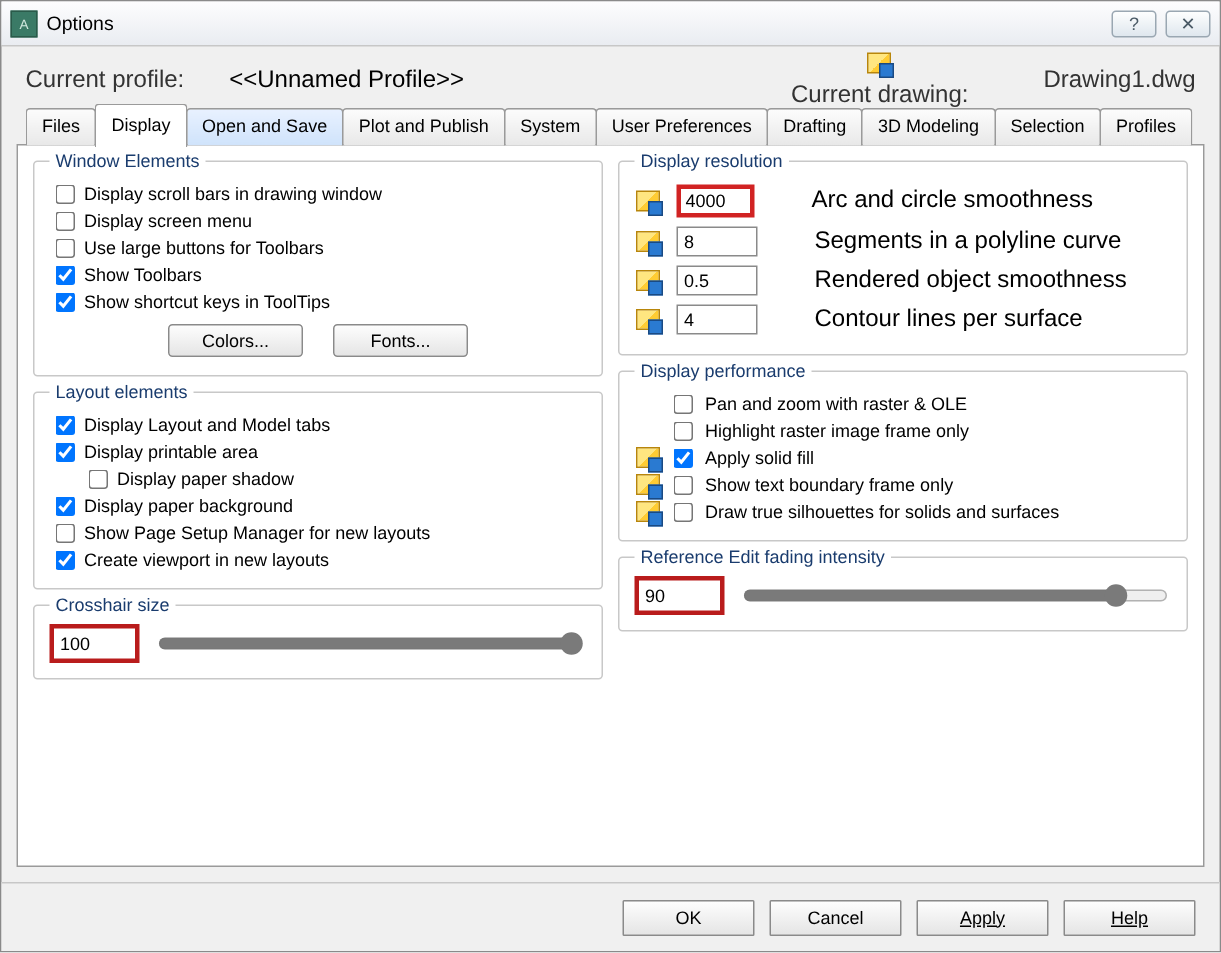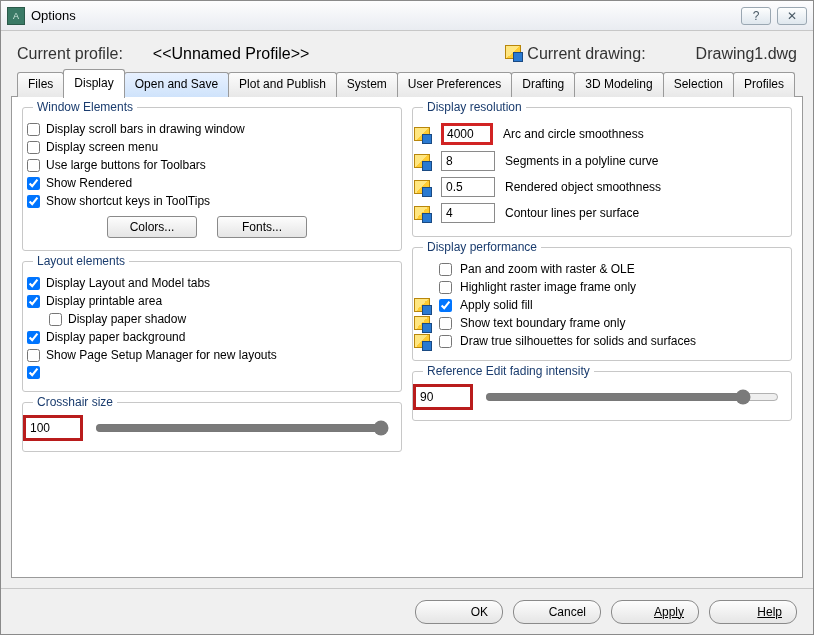--- a/index.html
+++ b/index.html
@@ -7,55 +7,55 @@
   .window { width: 814px; height: 635px; border: 1px solid #8a8a8a; background: #f0f0f0; position: relative; display: flex; flex-direction: column; }
   .titlebar { height: 30px; background: linear-gradient(to bottom, #fdfdfe, #e9ecf1); display: flex; align-items: center; padding: 0 6px; border-bottom: 1px solid #c7c7c7; }
   .titlebar .appicon { width: 18px; height: 18px; background: #3a7a66; border: 1px solid #2a5a4a; margin-right: 6px; display: flex; align-items: center; justify-content: center; color: #cfe8de; font-size: 9px; }
   .titlebar .title { flex: 1; font-size: 13px; }
   .winbtns { display: flex; gap: 6px; }
   .winbtn { width: 30px; height: 18px; border: 1px solid #9aa7b2; border-radius: 3px; background: linear-gradient(to bottom,#fdfefe,#dfe7ee); display:flex; align-items:center; justify-content:center; font-size:12px; color:#4a5a66; font-family: "Segoe UI Symbol", sans-serif;}
   .client { flex:1; padding: 8px 10px 10px 10px; display:flex; flex-direction:column; }
   .profile-row { display:flex; align-items:center; height: 22px; margin: 4px 6px 6px 6px; font-size: 16px; color:#333;}
   .profile-row .lbl { margin-right: 30px;}
   .profile-row .val { color:#000;}
-  .profile-row .drawlbl { margin-left: auto; margin-right: 50px; display:flex; align-items:flex-start; gap:6px;}
+  .profile-row .drawlbl { margin-left: auto; margin-right: 50px; display:flex; align-items:center; gap:6px;flex-direction:column;}
   .dwgicon { width:16px; height:14px; display:inline-block; position:relative;}
   .dwgicon::before{content:""; position:absolute; inset:0; background:linear-gradient(135deg,#ffe680 50%,#ffcc33 50%); border:1px solid #b8860b;}
   .dwgicon::after{content:""; position:absolute; right:-2px; bottom:-3px; width:8px; height:8px; background:#2a7ad1; border:1px solid #1a4a83;}
 
   .tabstrip { display:flex; align-items:flex-end; padding: 0 6px; position:relative; height:26px;}
   .tab { padding: 4px 10px 6px 10px; border:1px solid #9a9a9a; border-bottom:none; background:linear-gradient(to bottom,#fcfcfc,#e8e8e8); margin-right:-1px; border-radius:3px 3px 0 0; position:relative; cursor:pointer; font-size:12px;}
   .tab.active { background:#fff; z-index:2; padding-top:6px; padding-bottom:8px; top:1px;}
   .tab.hi { background:linear-gradient(to bottom,#e8f1ff,#cfe3fb);}
   .tabpage { flex:1; border:1px solid #9a9a9a; background:#fff; margin-top:-1px; display:flex; padding:10px; gap:10px; overflow:hidden;}
   .col { flex:1; display:flex; flex-direction:column; gap:10px; min-width:0;}
 
-  .group { border:1px solid #c8c8c8; border-radius:3px; position:relative; padding:12px 10px 10px 0; background:#fff;}
+  .group { border:1px solid #c8c8c8; border-radius:3px; position:relative; padding:12px 10px 10px 10px; background:#fff;}
   .group > .legend { position:absolute; top:-8px; left:10px; background:#fff; padding:0 4px; font-size:12px; color:#1a3c6e;}
   .chk-row { display:flex; align-items:center; gap:6px; padding:2px 0 2px 4px; font-size:12px;}
   .chk-row.indent { padding-left: 26px;}
   input[type=checkbox]{ width:13px; height:13px; margin:0;}
   .btnrow { display:flex; gap:20px; justify-content:center; padding:6px 0 2px 0;}
   button.std { min-width:90px; padding:3px 14px; border:1px solid #8a8a8a; background:linear-gradient(to bottom,#fdfdfd,#e5e5e5); border-radius:3px; font-size:12px; cursor:pointer;}
 
   .res-row { display:flex; align-items:center; gap:10px; padding:3px 0;}
   .res-row .icon { width:18px; display:flex; justify-content:center;}
   .res-row input.num { width:54px; padding:2px 4px; border:1px solid #8a8a8a; font-size:12px;}
   .res-row input.num.boxed { border:3px solid #d12323; padding:1px 3px; width:52px;}
-  .res-row .rlbl { flex:1; font-size:12px;}
+  .res-row .rlbl { flex:1; font-size:16px;margin-left:28px;}
 
   .perf-row { display:flex; align-items:center; gap:8px; padding:2px 0;}
   .perf-row .icol { width:18px; display:flex; justify-content:center;}
 
   .slider-row { display:flex; align-items:center; gap:10px;}
   .slider-row input.snum { width:60px; padding:3px 4px; border:3px solid #b91c1c; font-size:12px;}
   .slider-row input[type=range]{ flex:1; height:20px; accent-color:#7a7a7a;}
 
   .footer { height:46px; display:flex; align-items:center; justify-content:flex-end; gap:10px; padding: 0 16px; border-top:1px solid #c7c7c7; background:#f0f0f0;}
-  .footer button { min-width:88px; padding:4px 14px; border:1px solid #8a8a8a; background:linear-gradient(to bottom,#fdfdfd,#e5e5e5); border-radius:11px; font-size:12px; cursor:pointer;text-align:right;}
+  .footer button { min-width:88px; padding:4px 14px; border:1px solid #8a8a8a; background:linear-gradient(to bottom,#fdfdfd,#e5e5e5); border-radius:1px; font-size:12px; cursor:pointer;}
 </style>
 </head>
 <body>
 
 <div class="window">
 
   <div class="titlebar">
     <span class="appicon">A</span>
     <span class="title">Options</span>
     <div class="winbtns">
@@ -102,21 +102,21 @@
           <div class="chk-row">
               <input type="checkbox" style="">
               <span>Display screen menu</span>
             </div>
           <div class="chk-row">
               <input type="checkbox" style="">
               <span>Use large buttons for Toolbars</span>
             </div>
           <div class="chk-row">
               <input type="checkbox" checked="" style="">
-              <span>Show Rendered</span>
+              <span>Show Toolbars</span>
             </div>
           <div class="chk-row">
               <input type="checkbox" checked="" style="">
               <span>Show shortcut keys in ToolTips</span>
             </div>
           <div class="btnrow">
             <button class="std"><span>Colors...</span></button>
             <button class="std"><span>Fonts...</span></button>
           </div>
         </div>
@@ -138,20 +138,21 @@
           <div class="chk-row">
               <input type="checkbox" checked="" style="">
               <span>Display paper background</span>
             </div>
           <div class="chk-row">
               <input type="checkbox" style="">
               <span>Show Page Setup Manager for new layouts</span>
             </div>
           <div class="chk-row">
               <input type="checkbox" checked="" style="">
+              <span>Create viewport in new layouts</span>
             </div>
         </div>
 
         <div class="group">
           <span class="legend">Crosshair size</span>
           <div class="slider-row">
             <input class="snum" value="100" style="">
             <input type="range" min="0" max="100" value="100" style="">
           </div>
         </div>

